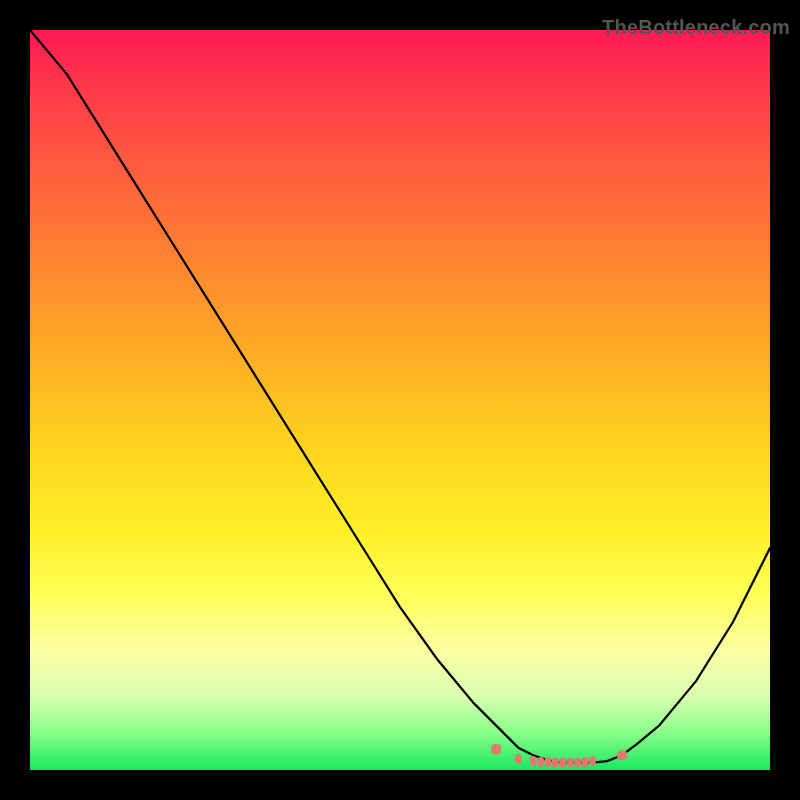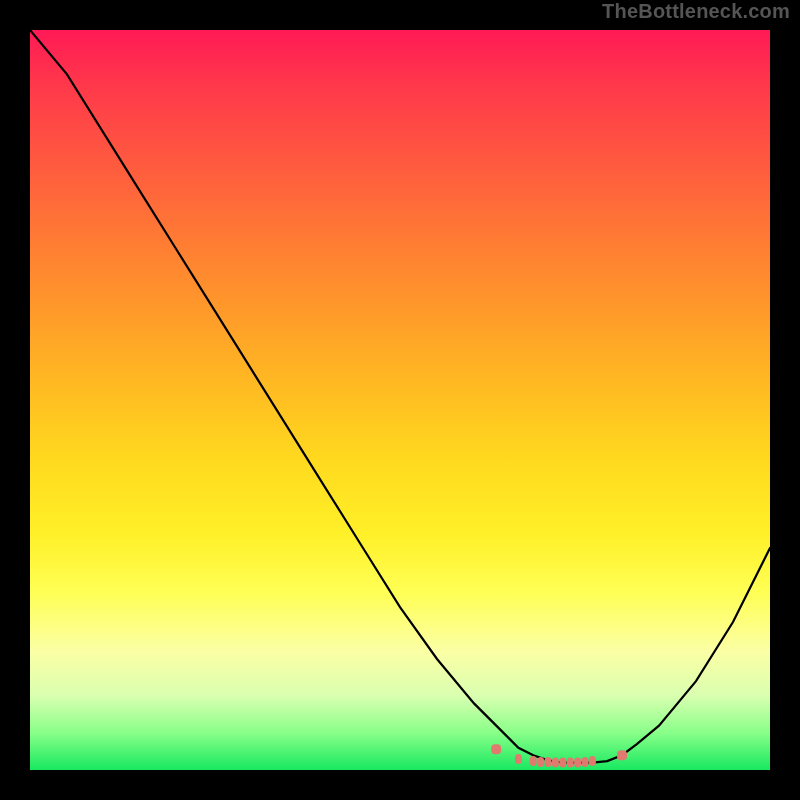--- a/index.html
+++ b/index.html
@@ -11,21 +11,21 @@
     overflow: hidden;
   }
   .container {
     position: relative;
     width: 800px;
     height: 800px;
     background: #000;
   }
   .watermark {
     position: absolute;
-    top: 0;
+    top: 16px;
     right: 10px;
     font-family: Arial, Helvetica, sans-serif;
     font-size: 20px;
     font-weight: 600;
     color: #555;
     z-index: 10;
     letter-spacing: 0.2px;
   }
   .plot-area {
     position: absolute;

